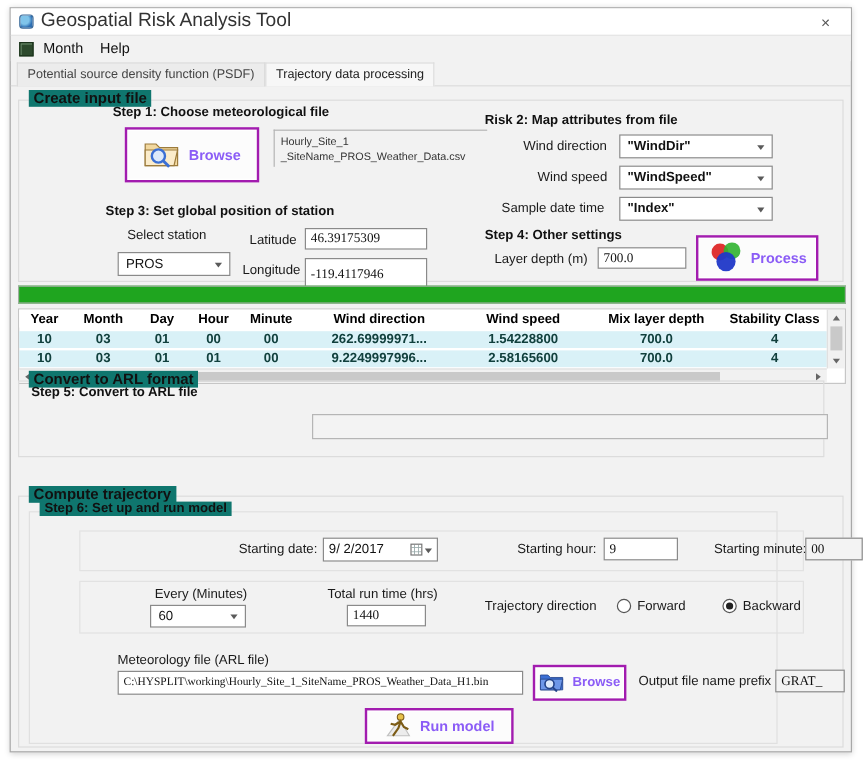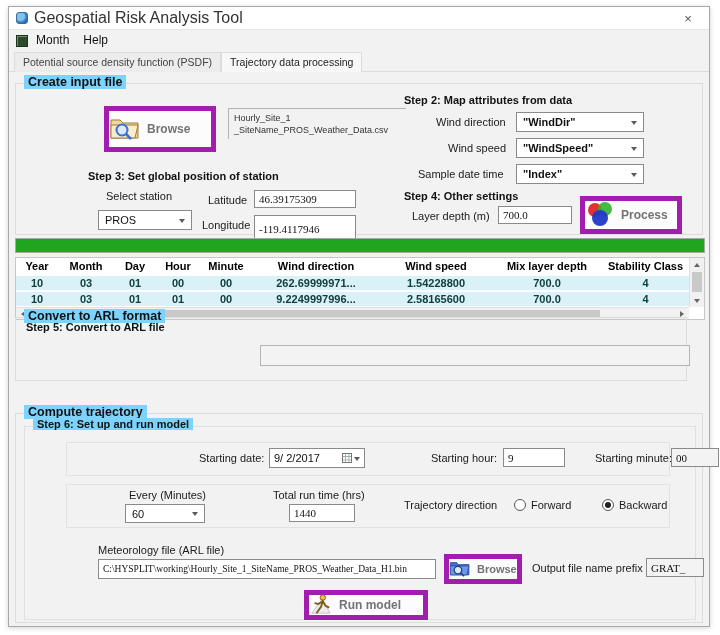--- a/index.html
+++ b/index.html
@@ -24,29 +24,29 @@
   .menu-icon { width:12px; height:12px; background:#2d4a2d; border:1px solid #1b331b; margin-right:3px;
     box-shadow:inset 1px 1px 0 #6f8f6f; }
   .menu-item { font-size:12px; padding:2px 9px 3px 3px; color:#111; }
   .tabstrip { height:21px; display:flex; align-items:flex-end; padding-left:3px; position:relative; }
   .tabstrip::after { content:""; position:absolute; left:0; right:0; bottom:0; height:1px; background:#dcdcdc; }
   .tab { font-size:10.5px; padding:3px 8px 4px; border:1px solid #dcdcdc; border-bottom:none; position:relative; z-index:1; }
   .tab.active { background:#f7f7f7; color:#222; }
   .tab.inactive { background:#ececec; color:#444; margin-left:2px; }
   
   .group { position:absolute; border:1px solid #dcdcdc; }
-  .group-label { position:absolute; top:-9px; left:8px; background:#7dd3fc; padding:0 4px;
+  .group-label { position:absolute; top:-9px; left:8px; background:#0f766e; padding:0 4px;
     font-weight:bold; font-size:12.5px; color:#111; white-space:nowrap; }
   .step-title { position:absolute; font-weight:bold; font-size:11px; color:#111; white-space:nowrap; }
   .lbl { position:absolute; font-size:11px; color:#1a1a1a; white-space:nowrap; }
   .tb { position:absolute; border:1px solid #8a8a8a; background:#fff; font-family:Liberation Serif, serif;
     font-size:11px; padding:1px 4px; color:#111; }
   .tb.gray { background:#f3f3f3; }
-  .btn { position:absolute; display:flex; align-items:center; gap:6px;
-    background:#fcfcfc; border:5px solid #a21caf; color:#737373; font-weight:bold; font-size:12px;
+  .btn { position:absolute; display:flex; align-items:center; justify-content:center; gap:6px;
+    background:#fcfcfc; border:2px solid #a21caf; color:#8b5cf6; font-weight:bold; font-size:12px;
     box-shadow:inset 0 0 0 1px #fff; }
   .combo { position:absolute; border:1px solid #8a8a8a; background:#fff; display:flex; align-items:center;
     justify-content:space-between; padding:0 6px; font-size:11px; height:20px; color:#111; }
   .combo .val.bold { font-weight:bold; }
   .chev { width:0; height:0; border:3.5px solid transparent; border-top:4.5px solid #5a5a5a; margin-top:4px; }
   .radio { position:absolute; width:12px; height:12px; border:1px solid #555; border-radius:50%; background:#fff; }
   .radio.checked::after { content:""; display:block; width:6px; height:6px; border-radius:50%; background:#222; margin:2px; }
   
   .progress-full { position:absolute; left:6px; top:231px; width:690px; height:15px;
     border:1px solid #9fae9f; background:#1fa51f; }
@@ -100,20 +100,21 @@
   </div>
 
   <div class="tabstrip">
     <span class="tab inactive">Potential source density function (PSDF)</span>
     <span class="tab active">Trajectory data processing</span>
   </div>
 
   <div class="group" style="left:6px; top:76px; width:688px; height:152px;">
     <span class="group-label">Create input file</span>
 
+    <span class="step-title" style="left:78px; top:4px;">Step 1: Choose meteorological file</span>
 
     <div class="btn" style="left:88px; top:22px; width:112px; height:46px;">
       <span>
         <svg width="32" height="26" viewBox="0 0 32 26">
           <path d="M2 5 h9 l3 3 h15 v15 H2 z" fill="#f2d89f" stroke="#9c7b3c"></path>
           <path d="M2 10 h27 l-3 13 H2 z" fill="#fbeccb" stroke="#9c7b3c"></path>
           <circle cx="13" cy="15" r="5.5" fill="#dce9fb" stroke="#3b6fd4" stroke-width="2"></circle>
           <line x1="17" y1="19" x2="22" y2="24" stroke="#3b6fd4" stroke-width="2.5"></line>
         </svg>
       </span>
@@ -129,21 +130,21 @@
     <span class="lbl" style="left:90px; top:106px;">Select station</span>
     <div class="combo" style="left:82px; top:126px; width:94px;">
       <span class="val">PROS</span>
       <span class="chev"></span>
     </div>
     <span class="lbl" style="left:192px; top:110px;">Latitude</span>
     <input class="tb" style="left: 238px; top: 106px; width: 102px; height: 18px;" value="46.39175309">
     <span class="lbl" style="left:186px; top:135px;">Longitude</span>
     <input class="tb" style="left: 238px; top: 131px; width: 102px; height: 28px;" value="-119.4117946">
 
-    <span class="step-title" style="left:388px; top:10px;">Step 2: Map attributes from data</span>
+    <span class="step-title" style="left:388px; top:10px;">Risk 2: Map attributes from file</span>
     <span class="lbl" style="left:420px; top:32px;">Wind direction</span>
     <div class="combo" style="left:500px; top:28px; width:128px;">
       <span class="val bold">"WindDir"</span>
       <span class="chev"></span>
     </div>
     <span class="lbl" style="left:432px; top:58px;">Wind speed</span>
     <div class="combo" style="left:500px; top:54px; width:128px;">
       <span class="val bold">"WindSpeed"</span>
       <span class="chev"></span>
     </div>
@@ -227,21 +228,21 @@
 
   <div class="group" style="left:6px; top:310px; width:672px; height:64px;">
     <span class="group-label">Convert to ARL format</span>
     <span class="step-title" style="left:10px; top:3px;">Step 5: Convert to ARL file</span>
     <div class="progress-empty" style="left:244px; top:27px; width:430px; height:21px;"></div>
   </div>
 
   <div class="group" style="left:6px; top:406px; width:688px; height:210px;">
     <span class="group-label">Compute trajectory</span>
 
-    <div class="group" style="left:8px; top:12px; width:672px; height:194px; border-color:#e0e0e0;">
+    <div class="group" style="left:8px; top:12px; width:624px; height:194px; border-color:#e0e0e0;">
       <span class="group-label" style="font-size:11px;">Step 6: Set up and run model</span>
     </div>
 
     <div class="group" style="left:50px; top:28px; width:604px; height:34px; border-color:#e2e2e2;">
       <span class="lbl" style="left:132px; top:9px;">Starting date:</span>
       <div class="combo" style="left:202px; top:5px; width:96px; padding:0 4px;">
         <span class="val">9/ 2/2017</span>
         <span style="display:flex;align-items:center;">
           <span class="cal"></span>
           <span class="chev"></span>

